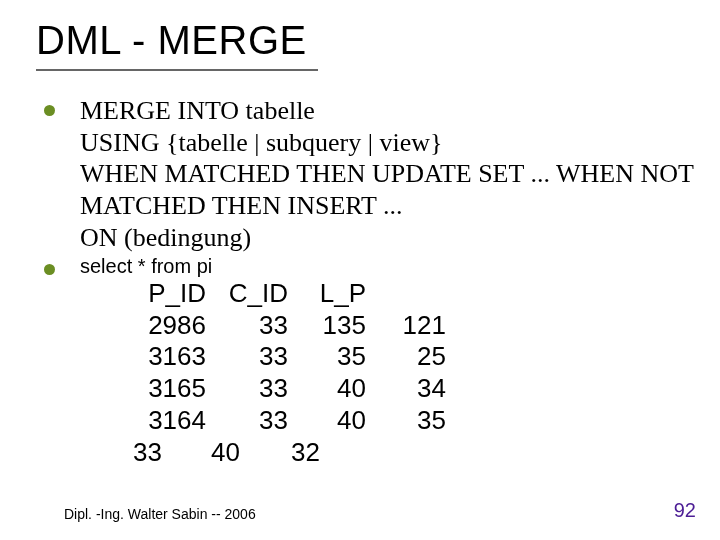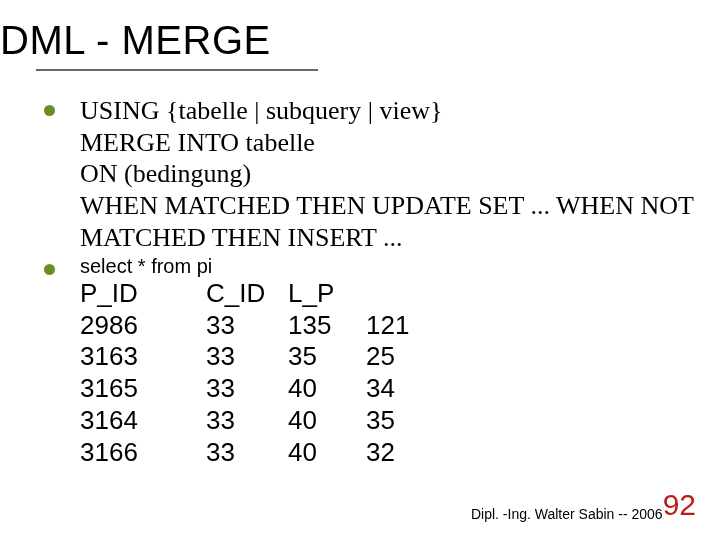--- a/index.html
+++ b/index.html
@@ -8,20 +8,21 @@
       background: #ffffff;
       font-family: "Times New Roman", Times, serif;
       color: #000;
       position: relative;
       padding: 18px 0 0 0;
     }
     .title {
       font-size: 40px;
       font-family: Arial, Helvetica, sans-serif;
       font-weight: 400;
+      margin-left: 36px;
       margin-bottom: 8px;
       letter-spacing: 0.5px;
     }
     .title-underline {
       border-bottom: 2px solid #666;
       width: 282px;
       margin-left: 36px;
       margin-top: -2px;
     }
     .content {
@@ -49,53 +50,53 @@
       background: #6b8e23;
       border-radius: 50%;
     }
     .merge-text { font-size: 26px; }
     .indent-values { padding-left: 170px; display: inline-block; }
     .table-wrap {
       font-family: Arial, Helvetica, sans-serif;
       font-size: 26px;
       line-height: 1.22;
     }
-    .table-line { display: flex; }
+    .table-line { display: flex; text-align: right; }
     .col1 { width: 126px; }
     .col2 { width: 82px; }
     .col3 { width: 78px; }
     .col4 { width: 80px; }
     .query-line { font-family: Arial, Helvetica, sans-serif; font-size: 20px; }
     .footer {
       position: absolute;
       bottom: 18px;
       left: 64px;
       right: 24px;
       display: flex;
-      justify-content: flex-end;
+      justify-content: space-between;
       align-items: flex-end;
       font-family: Arial, Helvetica, sans-serif;
     }
     .footer-left { font-size: 14px; color: #000; }
-    .footer-right { font-size: 30px; color: #b91c1c; }
+    .footer-right { font-size: 20px; color: #4c1d95; }
   </style>
 </head>
 <body>
 
 <div class="title">DML  -  MERGE</div>
 <div class="title-underline"></div>
 
 <div class="content">
   <ul class="bullets">
     <li>
       <div class="merge-text">
+        <div>MERGE INTO tabelle</div>
         <div>USING {tabelle | subquery | view}</div>
-        <div>MERGE INTO tabelle</div>
+        <div>WHEN MATCHED THEN UPDATE SET ... WHEN NOT MATCHED THEN INSERT ...</div>
         <div>ON (bedingung)</div>
-        <div>WHEN MATCHED THEN UPDATE SET ... WHEN NOT MATCHED THEN INSERT ...</div>
       </div>
     </li>
     <li>
       <div class="query-line">select * from pi</div>
       <div class="table-wrap">
         <div class="table-line">
           <div class="col1">P_ID</div>
           <div class="col2">C_ID</div>
           <div class="col3">L_P</div>
         </div>
@@ -117,21 +118,20 @@
           <div class="col3">40</div>
           <div class="col4">34</div>
         </div>
         <div class="table-line">
           <div class="col1">3164</div>
           <div class="col2">33</div>
           <div class="col3">40</div>
           <div class="col4">35</div>
         </div>
         <div class="table-line">
-          <div class="col1">3166</div>
           <div class="col2">33</div>
           <div class="col3">40</div>
           <div class="col4">32</div>
         </div>
       </div>
     </li>
   </ul>
 </div>
 
 <div class="footer">

